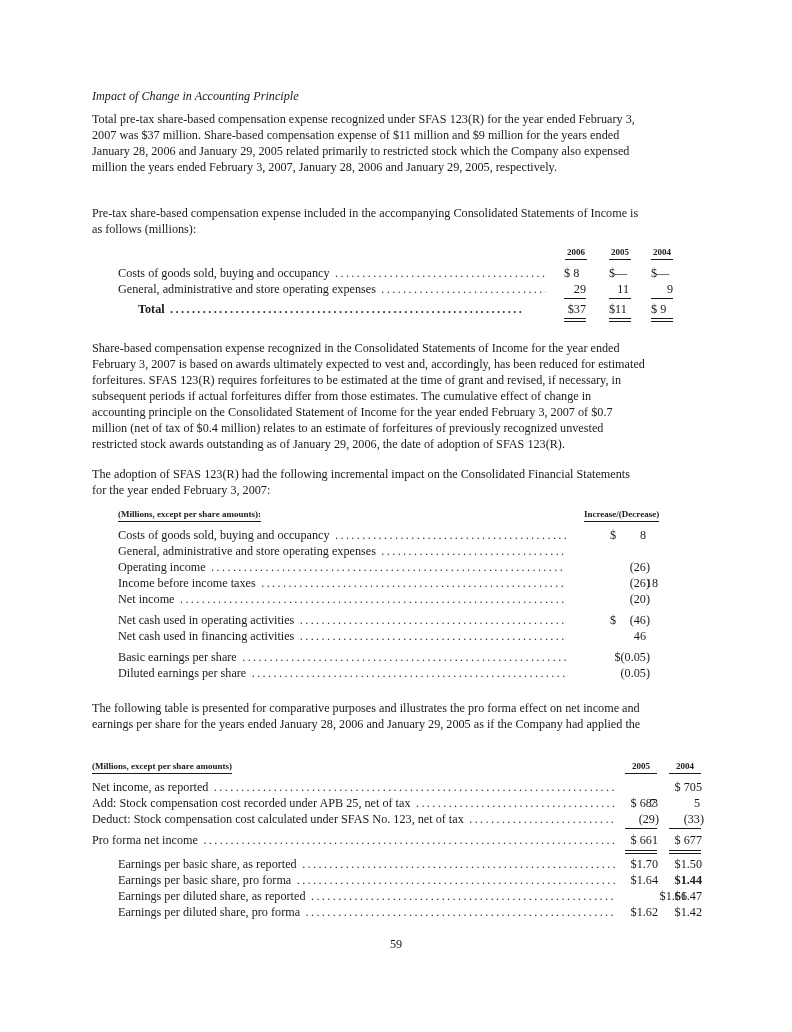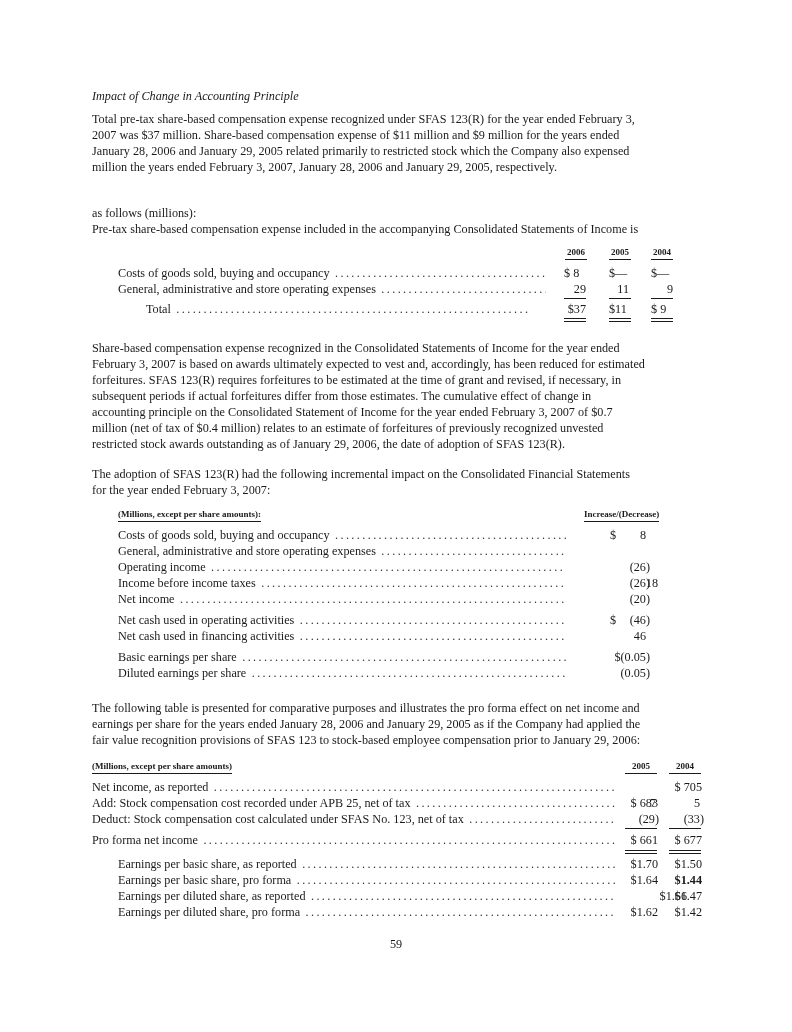--- a/index.html
+++ b/index.html
@@ -91,22 +91,22 @@
   <div class="abs section-title" style="left:0;top:0;">Impact of Change in Accounting Principle</div>
 
   <div class="abs" style="left:0;top:23px;width:612px;">
     <div>Total pre-tax share-based compensation expense recognized under SFAS 123(R) for the year ended February 3,</div>
     <div>2007 was $37 million. Share-based compensation expense of $11 million and $9 million for the years ended</div>
     <div>January 28, 2006 and January 29, 2005 related primarily to restricted stock which the Company also expensed</div>
     <div>million the years ended February 3, 2007, January 28, 2006 and January 29, 2005, respectively.</div>
   </div>
 
   <div class="abs" style="left:0;top:117px;width:612px;">
+    <div>Pre-tax share-based compensation expense included in the accompanying Consolidated Statements of Income is</div>
     <div>as follows (millions):</div>
-    <div>Pre-tax share-based compensation expense included in the accompanying Consolidated Statements of Income is</div>
   </div>
 
   <div class="abs" style="left:0;top:158px;width:612px;height:75px;">
 
     <div class="hdr ul" style="left:473px;top:0;width:22px;text-align:center;">2006</div>
     <div class="hdr ul" style="left:517px;top:0;width:22px;text-align:center;">2005</div>
     <div class="hdr ul" style="left:559px;top:0;width:22px;text-align:center;">2004</div>
 
     <div class="row" style="left:26px;top:19px;width:586px;">
       <div class="label" style="width:428px;">
@@ -122,21 +122,21 @@
         <span>General, administrative and store operating expenses</span><span class="dots"> ...........................................</span>
       </div>
       <div class="cell" style="left:446px;width:22px;">29</div>
       <div class="cell" style="left:491px;width:20px;">11</div>
       <div class="cell" style="left:533px;width:22px;">9</div>
     </div>
     <div class="rule" style="left:472px;top:52px;width:22px;"></div>
     <div class="rule" style="left:517px;top:52px;width:22px;"></div>
     <div class="rule" style="left:559px;top:52px;width:22px;"></div>
 
-    <div class="row" style="left:54px;top:55px;width:558px;">
+    <div class="row" style="left:46px;top:55px;width:558px;font-weight:bold;">
       <div class="label" style="width:400px;">
         <span>Total</span><span class="dots"> .................................................................</span>
       </div>
     </div>
     <div class="cell" style="left:472px;top:55px;width:22px;">$37</div>
     <div class="cell" style="left:517px;top:55px;width:22px;text-align:left;">$11</div>
     <div class="cell" style="left:559px;top:55px;width:22px;text-align:left;">$ 9</div>
     <div class="drule" style="left:472px;top:72px;width:22px;"></div>
     <div class="drule" style="left:517px;top:72px;width:22px;"></div>
     <div class="drule" style="left:559px;top:72px;width:22px;"></div>
@@ -199,21 +199,20 @@
     </div>
     <div class="row" style="left:0;top:157px;width:586px;">
       <div class="label" style="width:448px;"><span>Diluted earnings per share</span><span class="dots"> ..........................................................................</span></div>
       <div class="cell" style="left:480px;width:52px;">(0.05)</div>
     </div>
   </div>
 
   <div class="abs" style="left:0;top:612px;width:612px;">
     <div>The following table is presented for comparative purposes and illustrates the pro forma effect on net income and</div>
     <div>earnings per share for the years ended January 28, 2006 and January 29, 2005 as if the Company had applied the</div>
-    <div>fair value recognition provisions of SFAS 123 to stock-based employee compensation prior to January 29, 2006:</div>
   </div>
 
   <div class="abs" style="left:0;top:672px;width:612px;height:170px;">
     <div class="hdr ul" style="left:0;top:0;">(Millions, except per share amounts)</div>
     <div class="hdr ul" style="left:533px;top:0;width:32px;text-align:center;">2005</div>
     <div class="hdr ul" style="left:577px;top:0;width:32px;text-align:center;">2004</div>
 
     <div class="row" style="left:0;top:19px;width:612px;">
       <div class="label" style="width:524px;"><span>Net income, as reported</span><span class="dots"> ..............................................................................................</span></div>
       <div class="cell" style="left:532px;width:34px;margin-top:16px;">$ 683</div>

